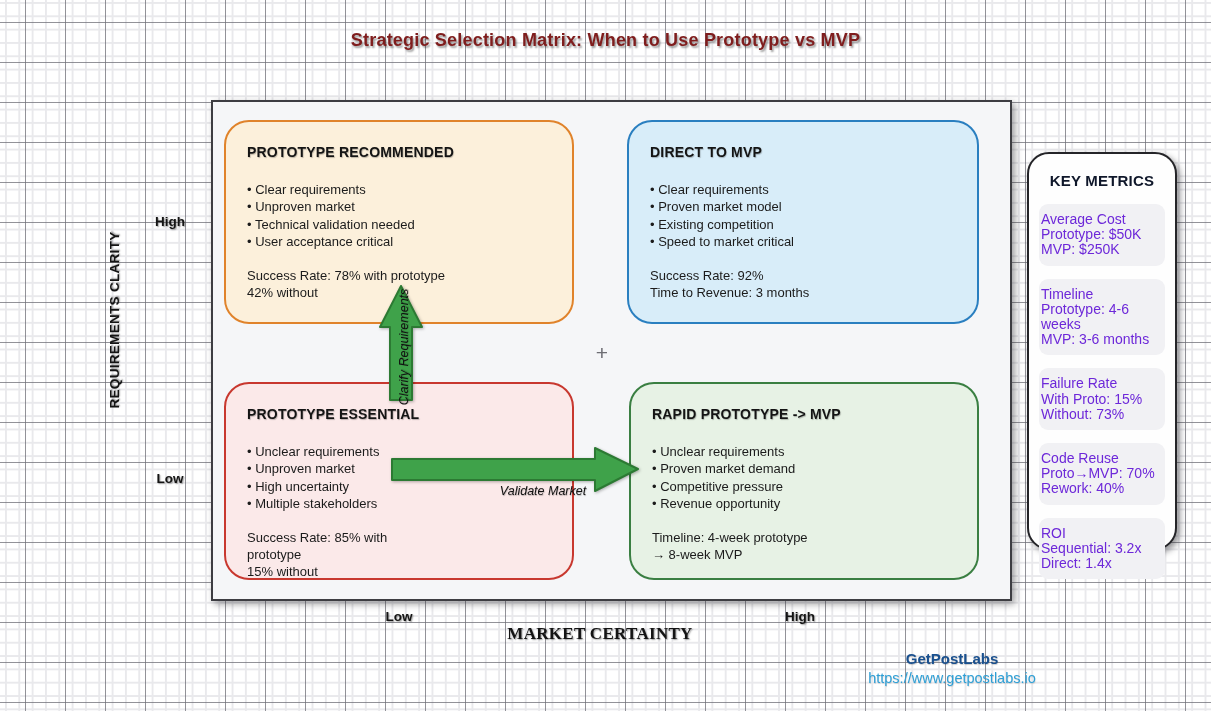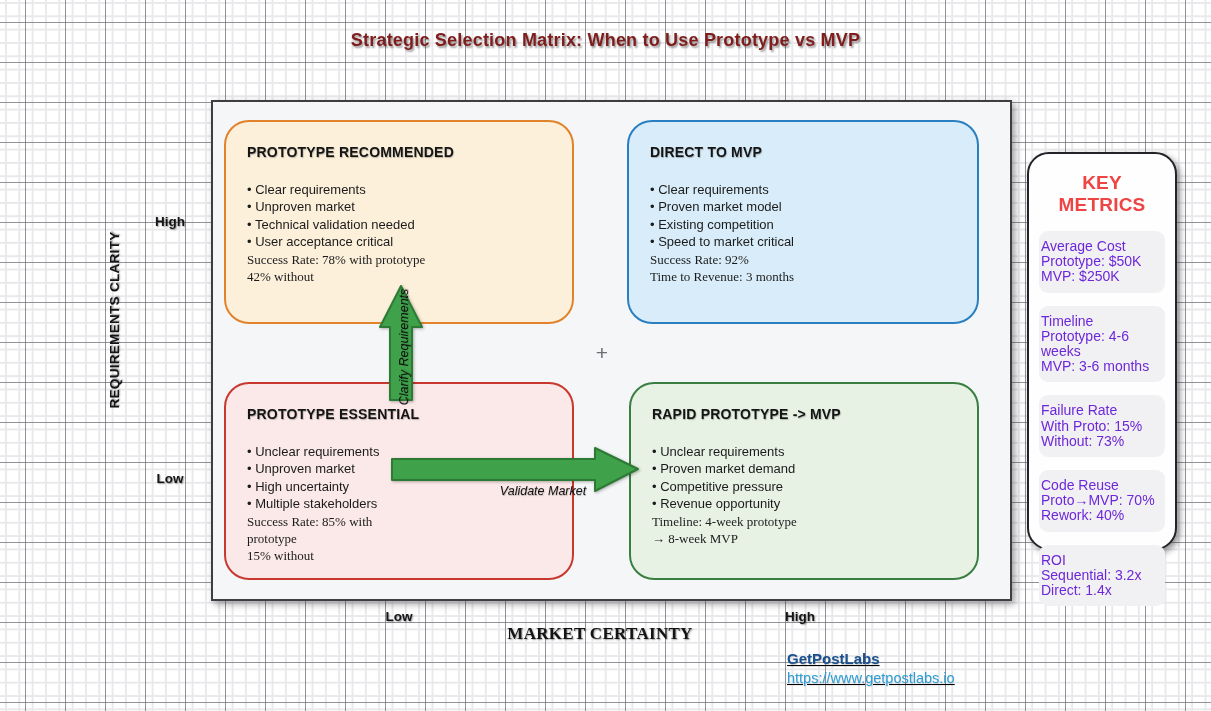--- a/index.html
+++ b/index.html
@@ -44,21 +44,21 @@
   .q-pink   { left:11px;  top:280px; width:350px; height:198px; background:#fbe9e9; border-color:#c8382f; }
   .q-green  { left:416px; top:280px; width:350px; height:198px; background:#e7f2e5; border-color:#3a7f42; }
 
   .q-title {
     font-size:14px; font-weight:bold; color:#141414;
     margin-bottom:21px; letter-spacing:.2px;
     text-shadow:.7px .7px 1px rgba(0,0,0,.25);
   }
   .q-bullets div, .q-stats div { font-size:13px; line-height:17.4px; color:#1b1b1b; }
   .bullet::before { content:"• "; }
-  .q-stats { margin-top:0;font-family:Liberation Serif, serif; }
+  .q-stats { margin-top:16px; }
 
   
   .arrow-svg { position:absolute; filter:drop-shadow(1.5px 1.5px 1.5px rgba(0,0,0,.3)); }
   .arrow-label {
     position:absolute; font-size:12.5px; font-style:italic; color:#111;
     white-space:nowrap; text-shadow:.5px .5px 1px rgba(0,0,0,.25);
   }
   .label-vertical { left:404px; top:347px; transform:translate(-50%,-50%) rotate(-90deg); }
   .label-horizontal { left:543px; top:491px; transform:translate(-50%,-50%); }
 
@@ -82,31 +82,31 @@
   
   .metrics-panel {
     left:1027px; top:152px; width:150px; height:398px;
     background:#fefefe;
     border:2.5px solid #242428;
     border-radius:22px;
     box-shadow:3px 3px 6px rgba(40,40,45,.5);
     padding:14px 10px 0 10px;
   }
   .metrics-title {
-    text-align:center; font-size:19px; font-weight:bold; color:#ef4444;
+    text-align:center; font-size:15px; font-weight:bold; color:#0f172a;
     margin:4px 0 15px 0; letter-spacing:.2px;
   }
   .metric-card {
     background:#f1f1f4; border-radius:9px;
     padding:8px 2px; margin-bottom:13px;
     font-size:14px; line-height:15.2px; color:#6d28d9;
   }
 
   
-  .footer-block { left:787px; top:650px; width:330px; text-align:left;text-decoration:underline; }
+  .footer-block { left:787px; top:650px; width:330px; text-align:center; }
   .footer-brand { font-size:15px; font-weight:bold; color:#19508f; text-shadow:.6px .6px 1px rgba(0,0,0,.2); }
   .footer-url { font-size:14.5px; color:#2d9fd6; margin-top:3px; text-shadow:.5px .5px 1px rgba(0,0,0,.15); }
 </style>
 </head>
 <body>
 
 <div class="abs diagram-title">Strategic Selection Matrix: When to Use Prototype vs MVP</div>
 
 <div class="abs axis-label y-axis-title">REQUIREMENTS CLARITY</div>
 <div class="abs axis-label y-high">High</div>

